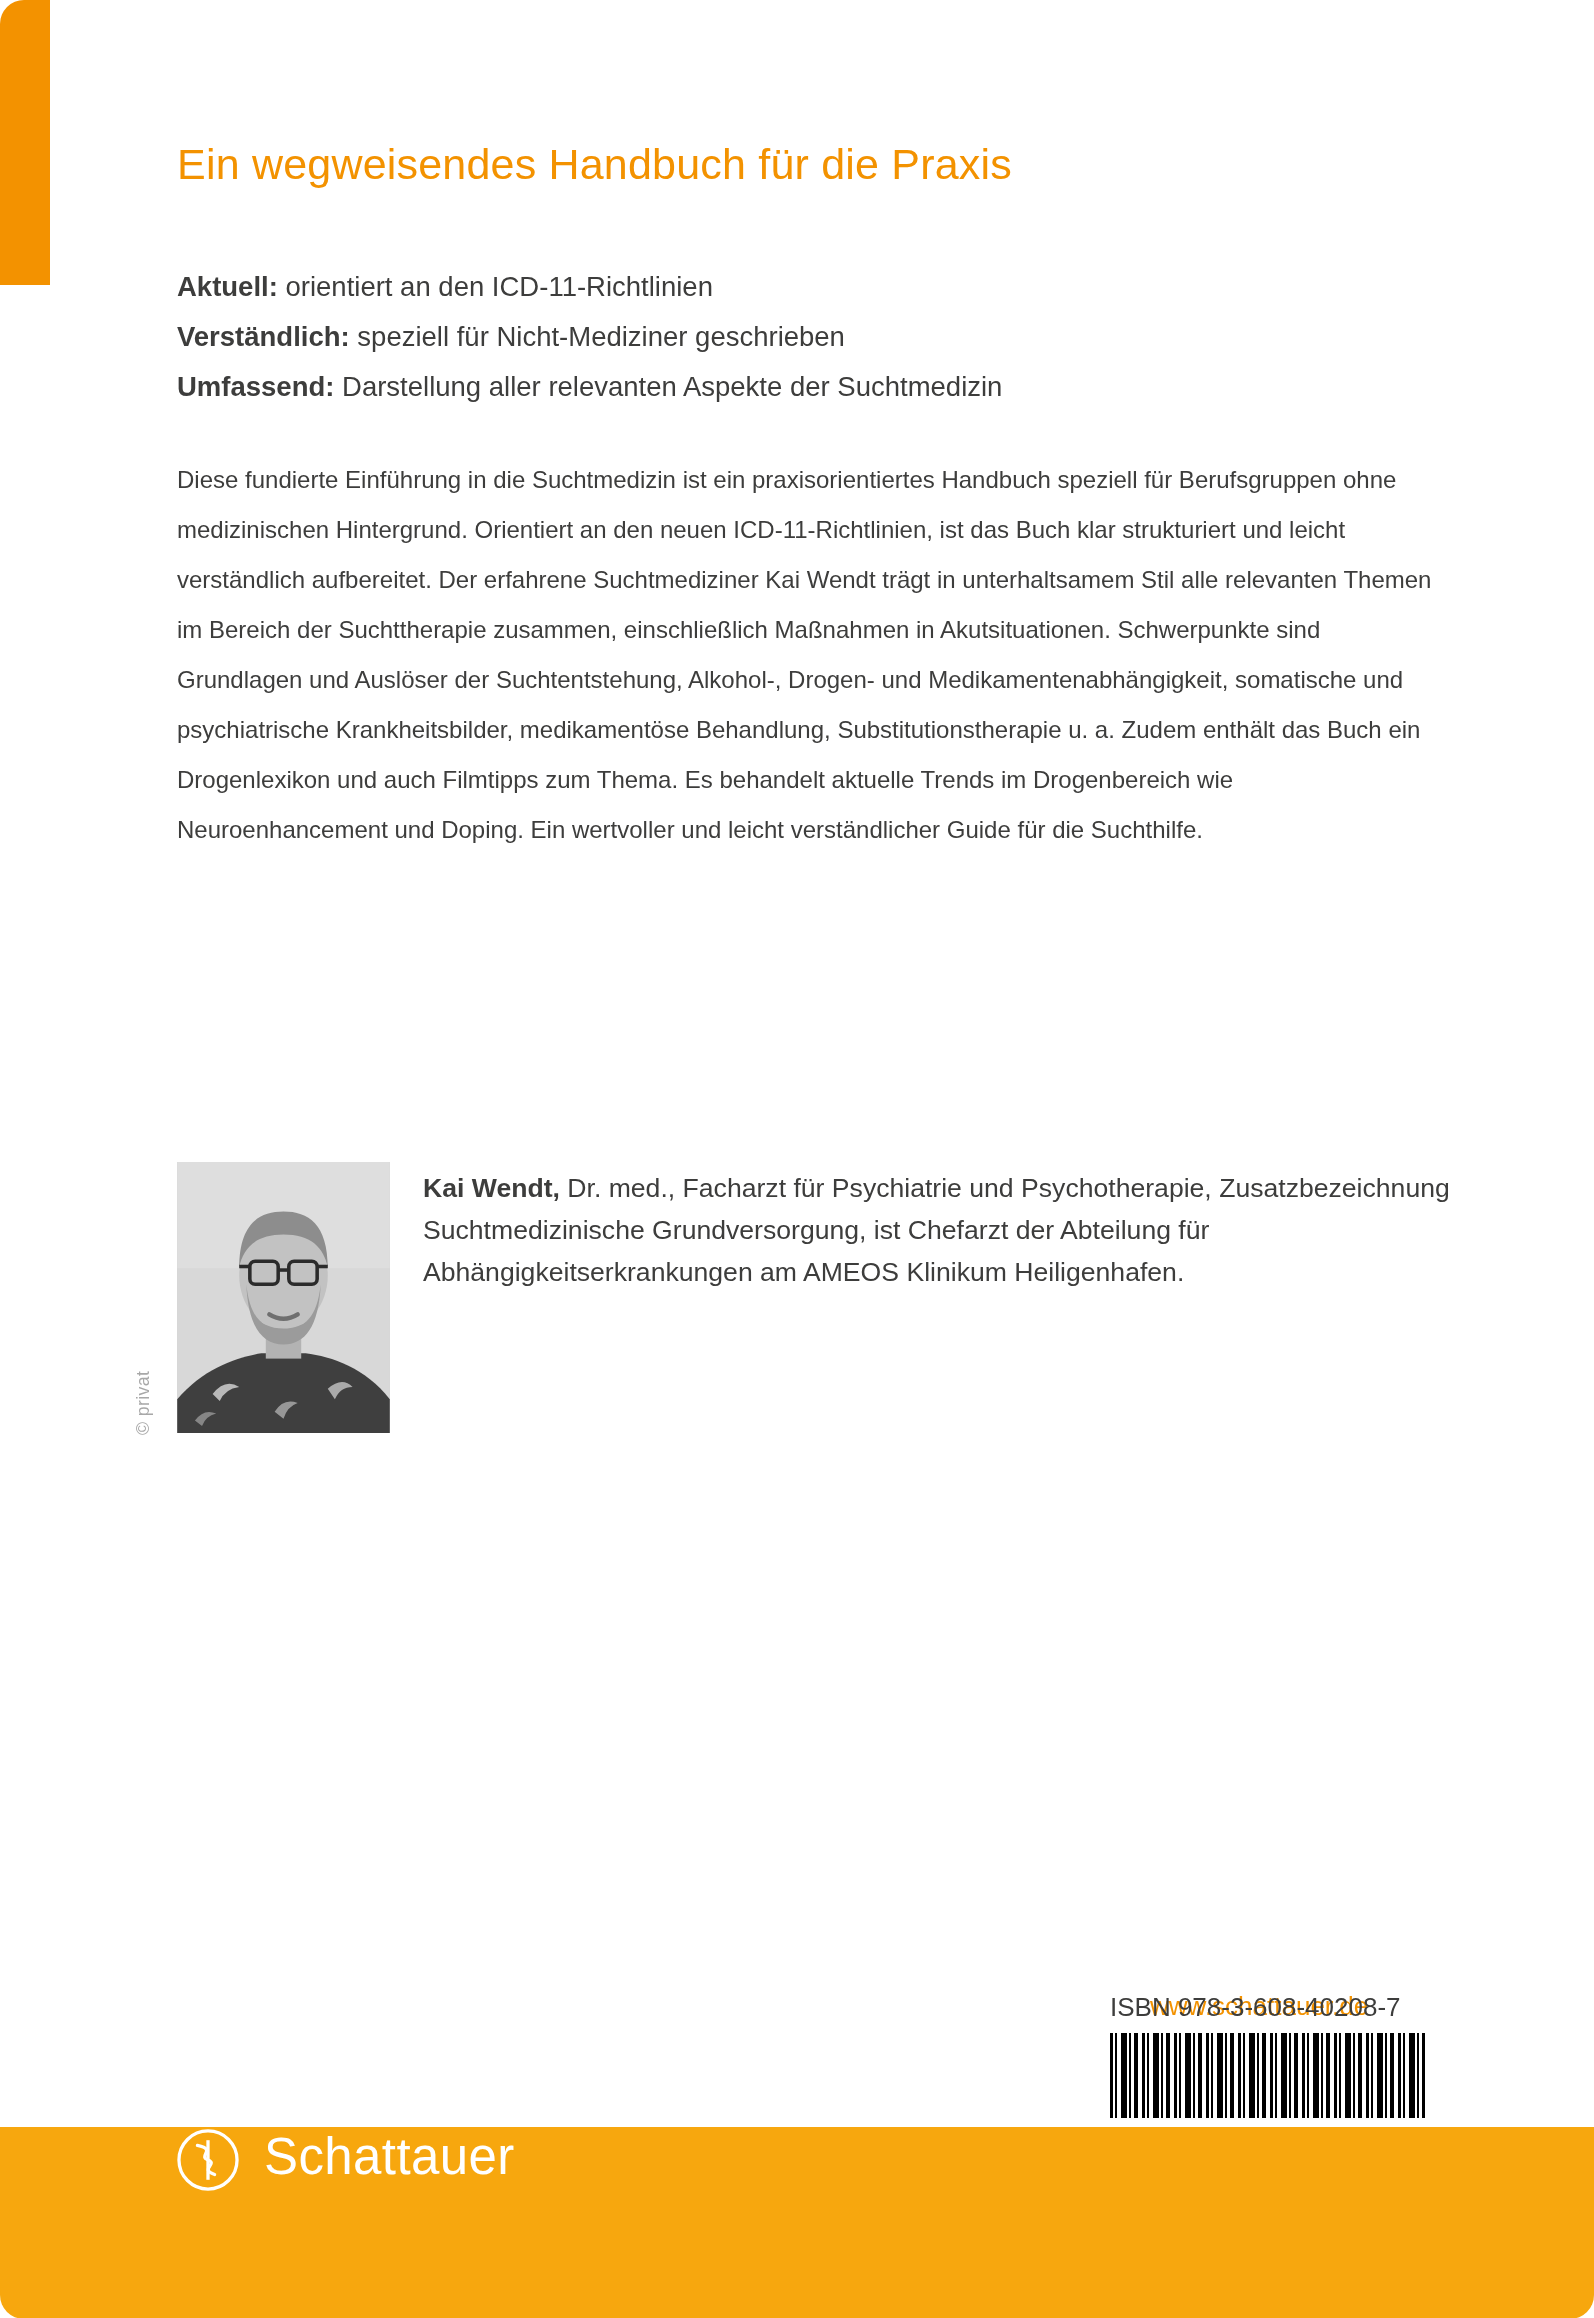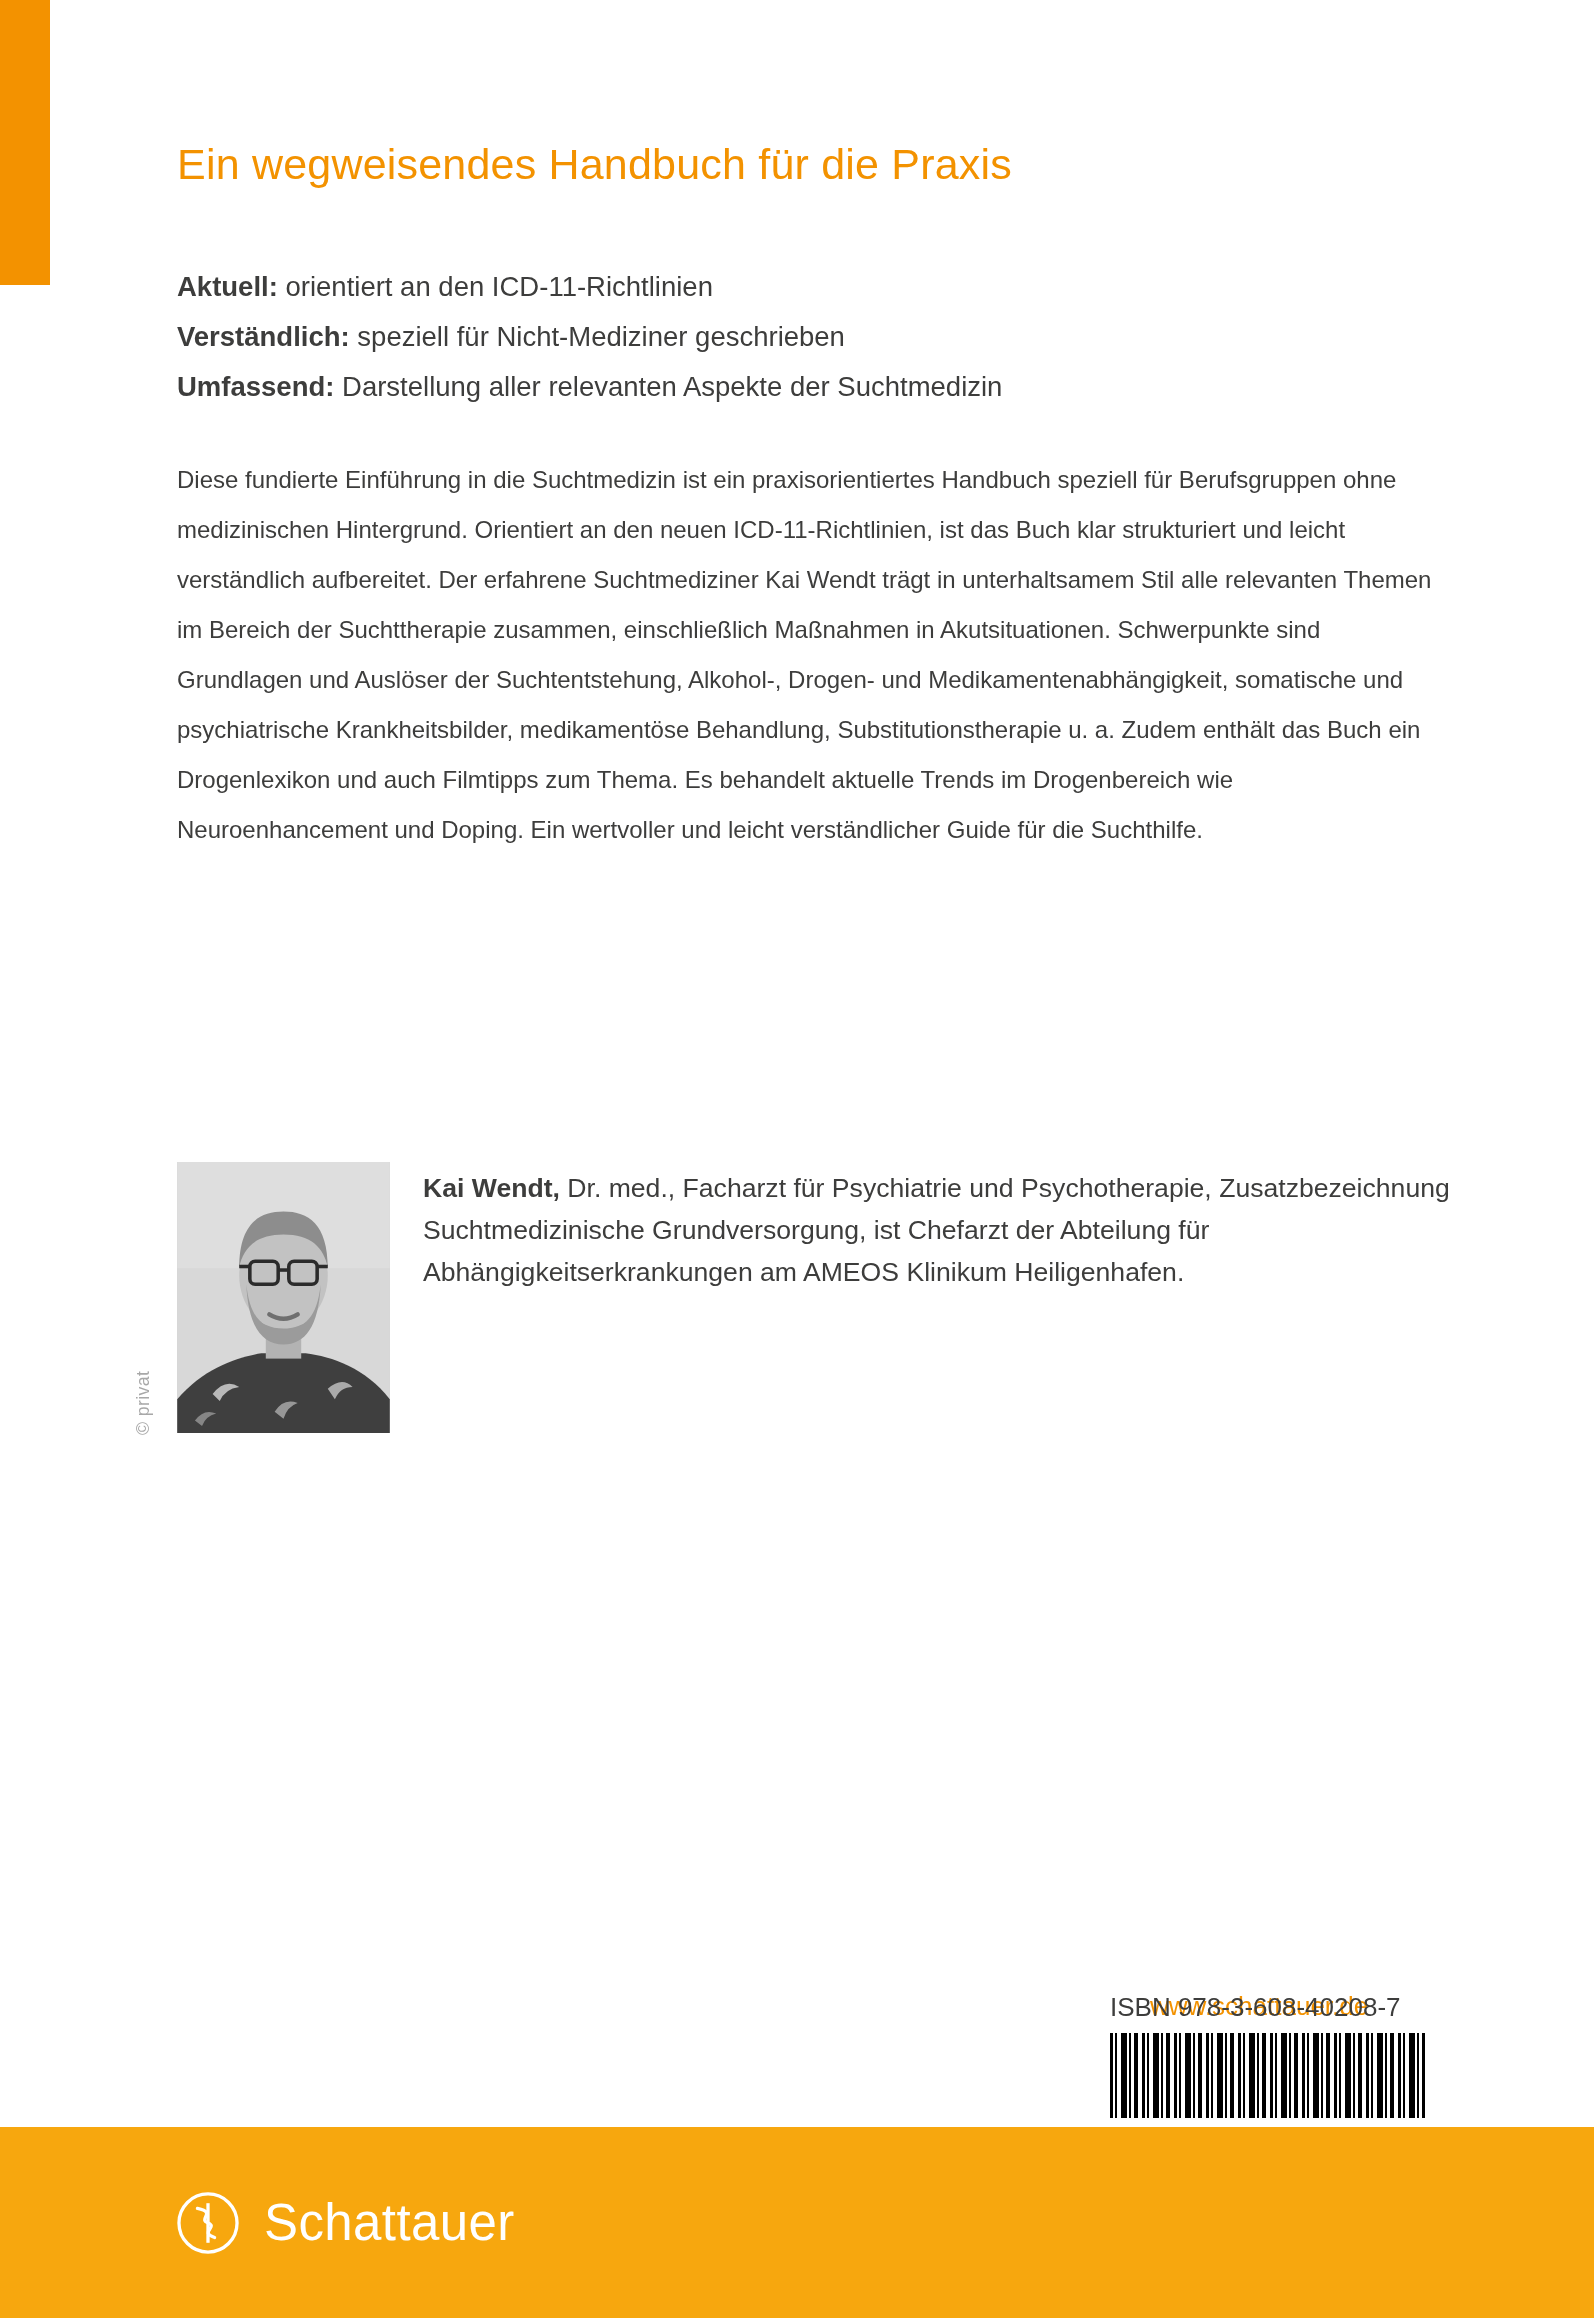--- a/index.html
+++ b/index.html
@@ -10,20 +10,21 @@
   * { margin: 0; padding: 0; box-sizing: border-box; }
   html, body { background: #ffffff; }
   .page {
     position: relative;
     width: 1594px;
     height: 2319px;
     background: #ffffff;
     font-family: "Liberation Sans", sans-serif;
     color: var(--text);
     overflow: hidden;
+    border-radius: 24px;
   }
   .corner-stripe {
     position: absolute;
     left: 0; top: 0;
     width: 50px; height: 285px;
     background: var(--accent);
   }
   .heading {
     position: absolute;
     left: 177px; top: 140px;
@@ -95,21 +96,20 @@
       #000 11.5px 17px, transparent 17px 19.5px,
       #000 19.5px 21px, transparent 21px 24px,
       #000 24px 28px, transparent 28px 32px);
   }
   .brand-bar {
     position: absolute;
     left: 0; top: 2127px;
     width: 1594px; height: 191px;
     background: var(--bar);
     display: flex;
-    align-items: center;
     gap: 23px;
     padding-left: 175px;
   }
   .brand-logo { display: inline-flex; }
   .wordmark {
     font-size: 51px;
     color: #ffffff;
     letter-spacing: 0.4px;
   }
 </style>

